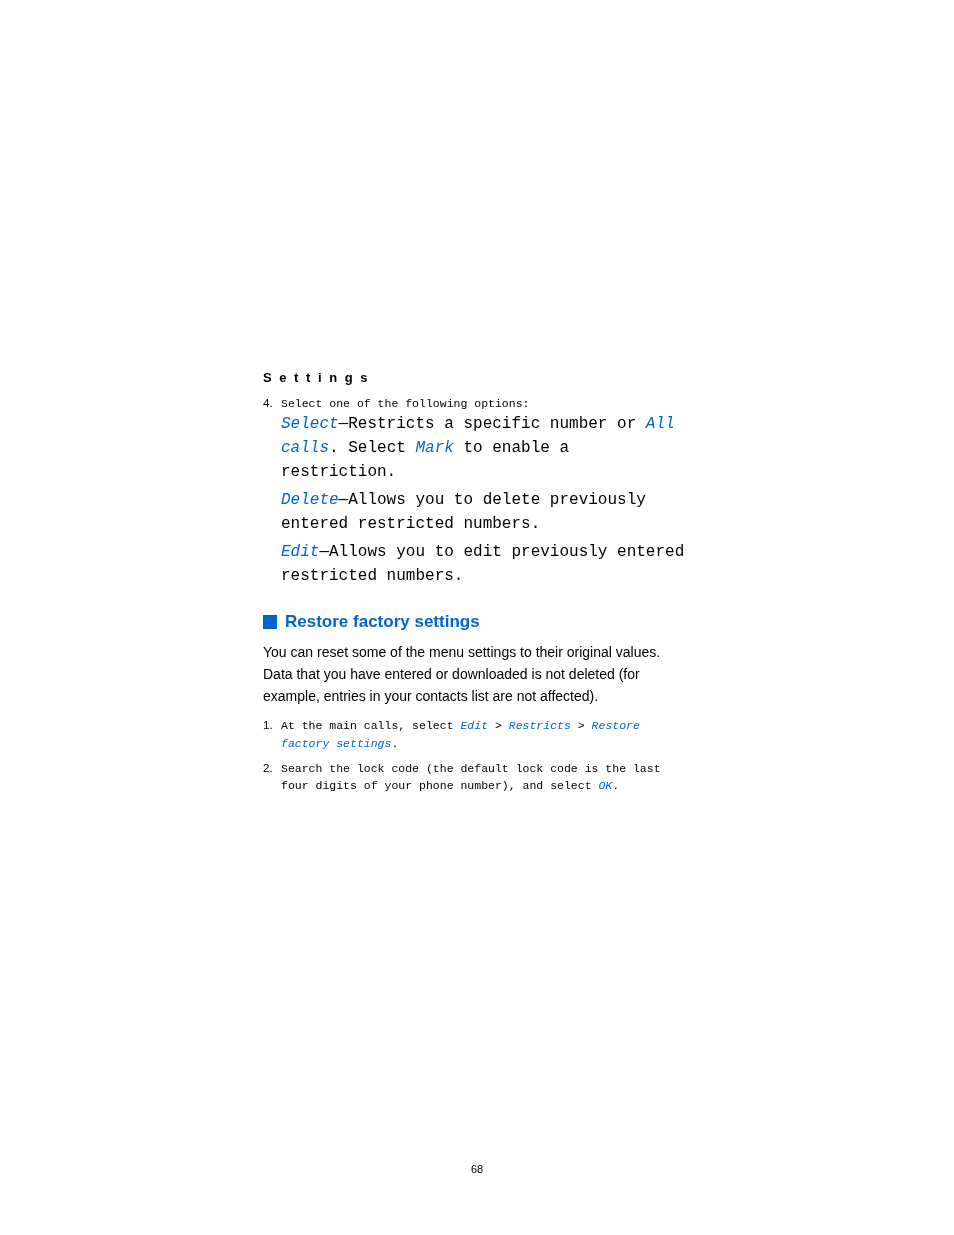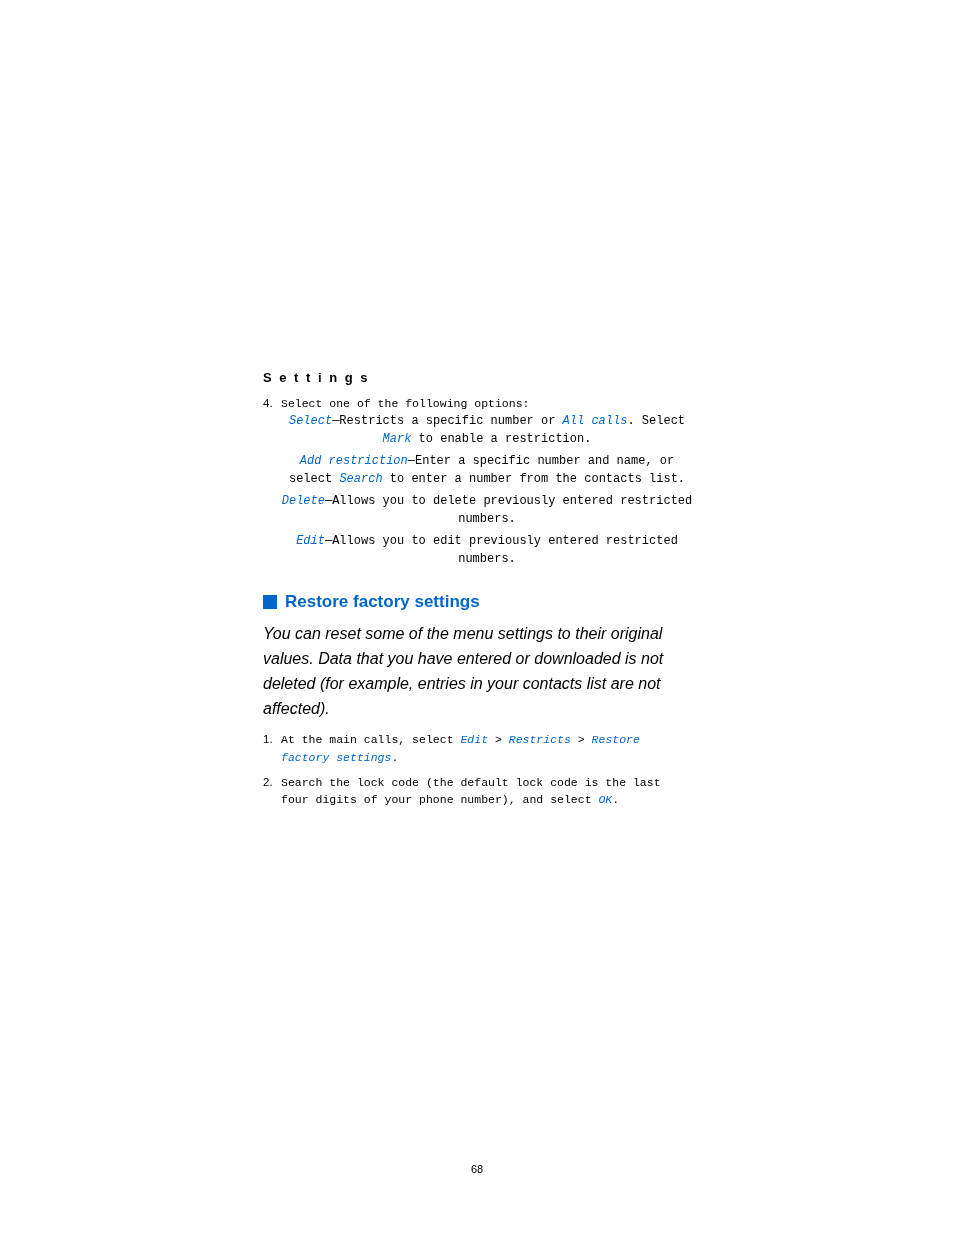--- a/index.html
+++ b/index.html
@@ -45,23 +45,22 @@
       font-size: 11.5px;
     }
 
     .step-content {
       flex: 1;
       font-family: Liberation Mono, monospace;
     }
 
     .option-block {
       margin-bottom: 4px;
-      font-size: 12px;
+      font-size: 16px;
       line-height: 1.5;
-      text-align: center;
     }
 
     .link-blue {
       color: #0066cc;
       font-style: italic;
       text-decoration: none;
     }
 
     .section-heading {
       display: flex;
@@ -78,25 +77,24 @@
       flex-shrink: 0;
     }
 
     .section-title {
       font-size: 17px;
       font-weight: bold;
       color: #0066cc;
     }
 
     .body-text {
-      font-size: 16px;
+      font-size: 14px;
       line-height: 1.55;
       color: #000000;
       margin-bottom: 10px;
-      font-style: italic;
     }
 
     .page-number {
       position: absolute;
       bottom: 60px;
       left: 50%;
       transform: translateX(-50%);
       font-size: 11px;
       color: #000000;
     }
@@ -112,23 +110,20 @@
     <span class="step-number">4.</span>
     <div class="step-content">
       <span>Select one of the following options:</span>
 
       
       <div class="option-block">
         <a class="link-blue">Select</a><span>—Restricts a specific number or </span><a class="link-blue">All calls</a><span>. Select </span><a class="link-blue">Mark</a><span> to enable a restriction.</span>
       </div>
 
       
-      <div class="option-block">
-        <a class="link-blue">Add restriction</a><span>—Enter a specific number and name, or select </span><a class="link-blue">Search</a><span> to enter a number from the contacts list.</span>
-      </div>
 
       
       <div class="option-block">
         <a class="link-blue">Delete</a><span>—Allows you to delete previously entered restricted numbers.</span>
       </div>
 
       
       <div class="option-block">
         <a class="link-blue">Edit</a><span>—Allows you to edit previously entered restricted numbers.</span>
       </div>

